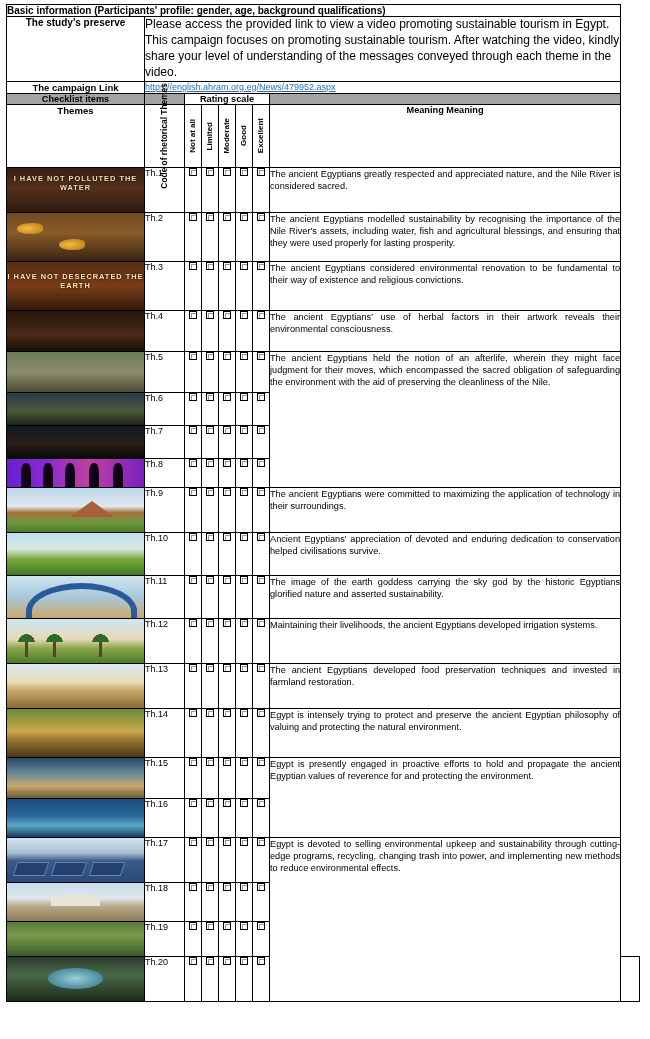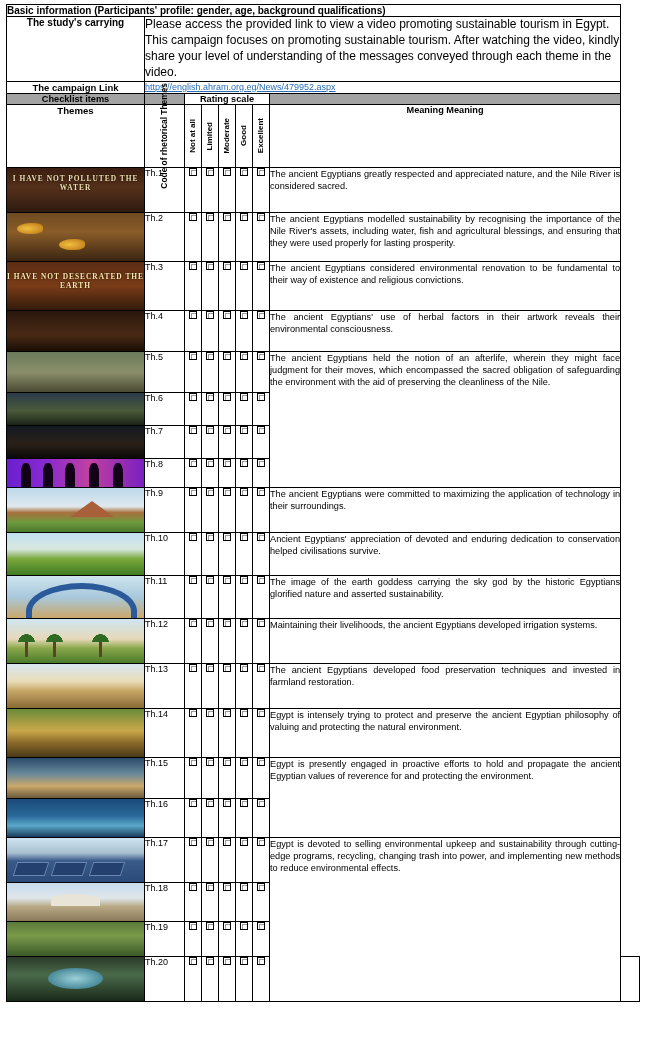--- a/index.html
+++ b/index.html
@@ -155,21 +155,21 @@
   }
   .thumb-cell {
     padding: 0;
     height: 40px;
     overflow: hidden;
   }
   .capt {
     position: absolute;
     left: 0; right: 0;
     text-align: center;
-    font-family: Liberation Serif, serif;
+    font-family: Liberation Sans, sans-serif;
     font-weight: bold;
     letter-spacing: 1px;
     color: #f0e0b0;
     text-shadow: 0 0 2px #000;
     font-size: 7.4px;
     line-height: 1.25;
   }
   
   .t1 { background: linear-gradient(180deg,#3b1f12 0%,#55301a 45%,#2e1a10 100%); }
   .t1 .capt { top: 6px; }
@@ -271,21 +271,21 @@
       <col style="width:17px">
       <col style="width:351px">
     </colgroup>
 
     <tbody>
         <tr>
       <td colspan="8" class="hdr-basic">Basic information (Participants' profile: gender, age, background qualifications)</td>
     </tr>
 
     <tr>
-      <td class="lbl-cell">The study's carrying</td>
+      <td class="lbl-cell">The study's preserve</td>
       <td colspan="7" class="purpose-text">Please access the provided link to view a video promoting sustainable tourism in Egypt. This campaign focuses on promoting sustainable tourism. After watching the video, kindly share your level of understanding of the messages conveyed through each theme in the video.</td>
     </tr>
 
     <tr>
       <td class="link-label">The campaign Link</td>
       <td colspan="7" class="link-cell">
         <a href="#">https://english.ahram.org.eg/News/479952.aspx</a>
       </td>
     </tr>
 

